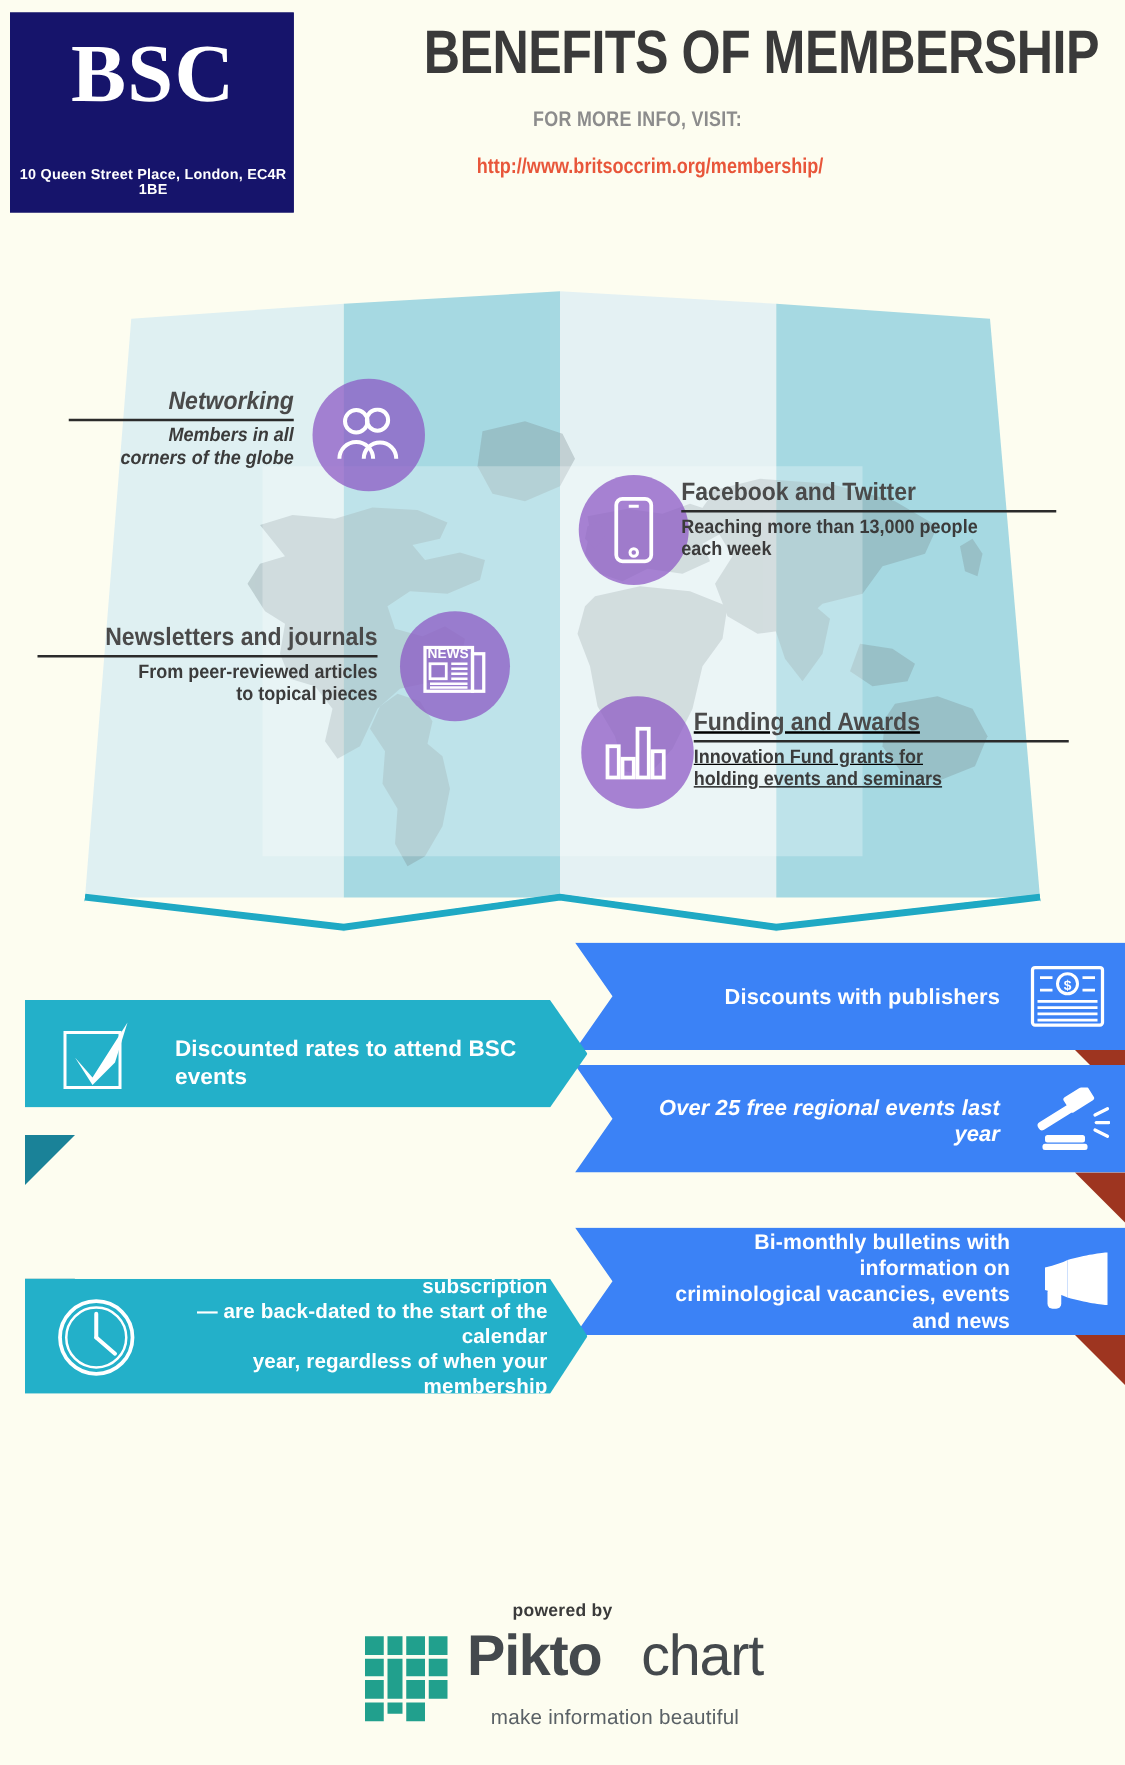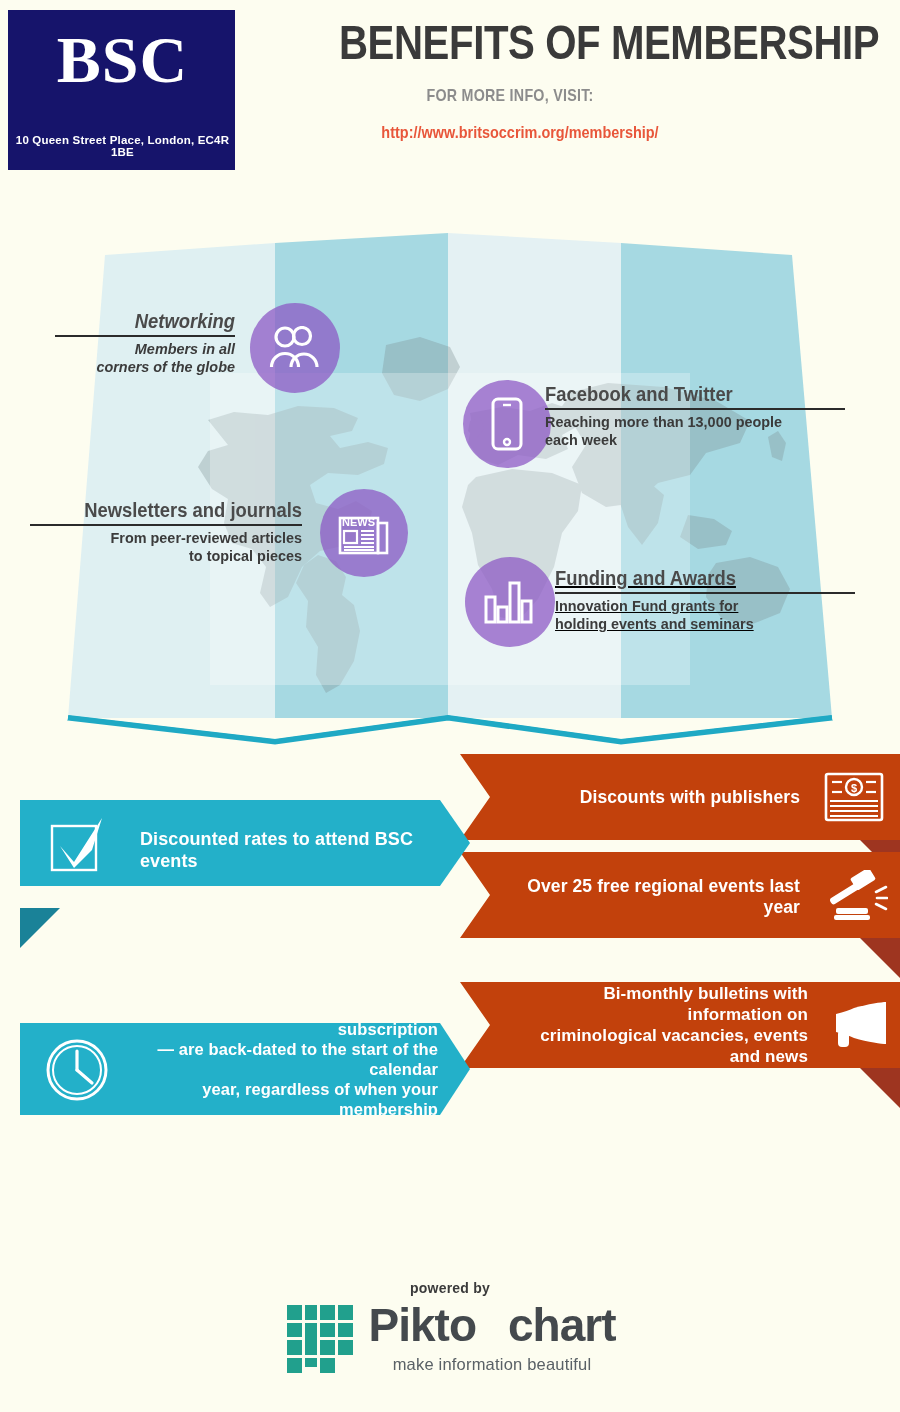--- a/index.html
+++ b/index.html
@@ -89,38 +89,38 @@
   .ribbons { position: absolute; left: 0; top: 745px; width: 900px; height: 375px; }
 
   .rb-teal {
     position: absolute;
     background: #23b0c9;
     color: #ffffff;
     display: flex; align-items: center;
   }
   .rb-orange {
     position: absolute;
-    background: #c2410c;
+    background: #3b82f6;
     color: #ffffff;
     display: flex; align-items: center;
   }
   .rb-text {
     font-family: "Liberation Sans Narrow", "Liberation Sans", sans-serif;
     font-weight: 700; line-height: 1.2; letter-spacing: 0.1px;
   }
 
   
   .footer { position: absolute; left: 0; top: 1280px; width: 900px; text-align: center; }
   .pw-by { font-size: 14px; font-weight: 700; color: #3b3b3b; letter-spacing: 0.2px; }
   .pikto-row { display: flex; align-items: center; justify-content: center; gap: 12px; margin-top: 7px; }
   .pikto-word {
     font-size: 46px; color: #44494d; line-height: 0.95; letter-spacing: -1px; }
   .pikto-word b { font-weight: 700; }
-  .pikto-word span { font-weight: 700; margin-left: 32px; }
-  .pikto-tag { font-size: 16.5px; color: #5a6166; margin-top: 8px; letter-spacing: 0.2px; }
+  .pikto-word span { font-weight: 400; margin-left: 32px; }
+  .pikto-tag { font-size: 16.5px; color: #5a6166; margin-top: 18px; letter-spacing: 0.2px; }
 </style>
 </head>
 <body>
 
 <div class="page">
 
   <div class="logo-box">
     <div class="logo-mark">BSC</div>
     <div class="logo-addr">10 Queen Street Place, London, EC4R 1BE</div>
   </div>
@@ -285,21 +285,21 @@
             <line x1="6" y1="29" x2="54" y2="29"></line>
               <line x1="6" y1="34" x2="54" y2="34"></line>
             <line x1="6" y1="39" x2="54" y2="39"></line>
               <line x1="6" y1="44" x2="54" y2="44"></line>
           </g>
         </svg>
       </span>
     </div>
 
     <div class="rb-orange" style="left:460px; top:107px; width:440px; height:90px;
-                clip-path: polygon(0 0, 440px 0, 440px 86px, 0 86px, 30px 43px);">
+                clip-path: polygon(0 0, 440px 0, 440px 86px, 0 86px, 30px 43px); font-style: italic;">
       <div class="rb-text" style="position:absolute; right:100px; left:45px; text-align:right; font-size:17.5px;">Over 25 free regional events last year</div>
       <span style="position:absolute; right:12px; top:18px;">
         <svg width="66" height="50" viewBox="0 0 66 50">
           <g fill="#fff">
             <rect x="30" y="2" width="22" height="14" rx="2" transform="rotate(-32 41 9)"></rect>
             <rect x="6" y="20" width="34" height="7" rx="3" transform="rotate(-32 23 23)"></rect>
             <rect x="14" y="38" width="32" height="6" rx="2"></rect>
             <rect x="12" y="45" width="36" height="5" rx="2"></rect>
           </g>
           <g stroke="#fff" stroke-width="2.6" stroke-linecap="round">

